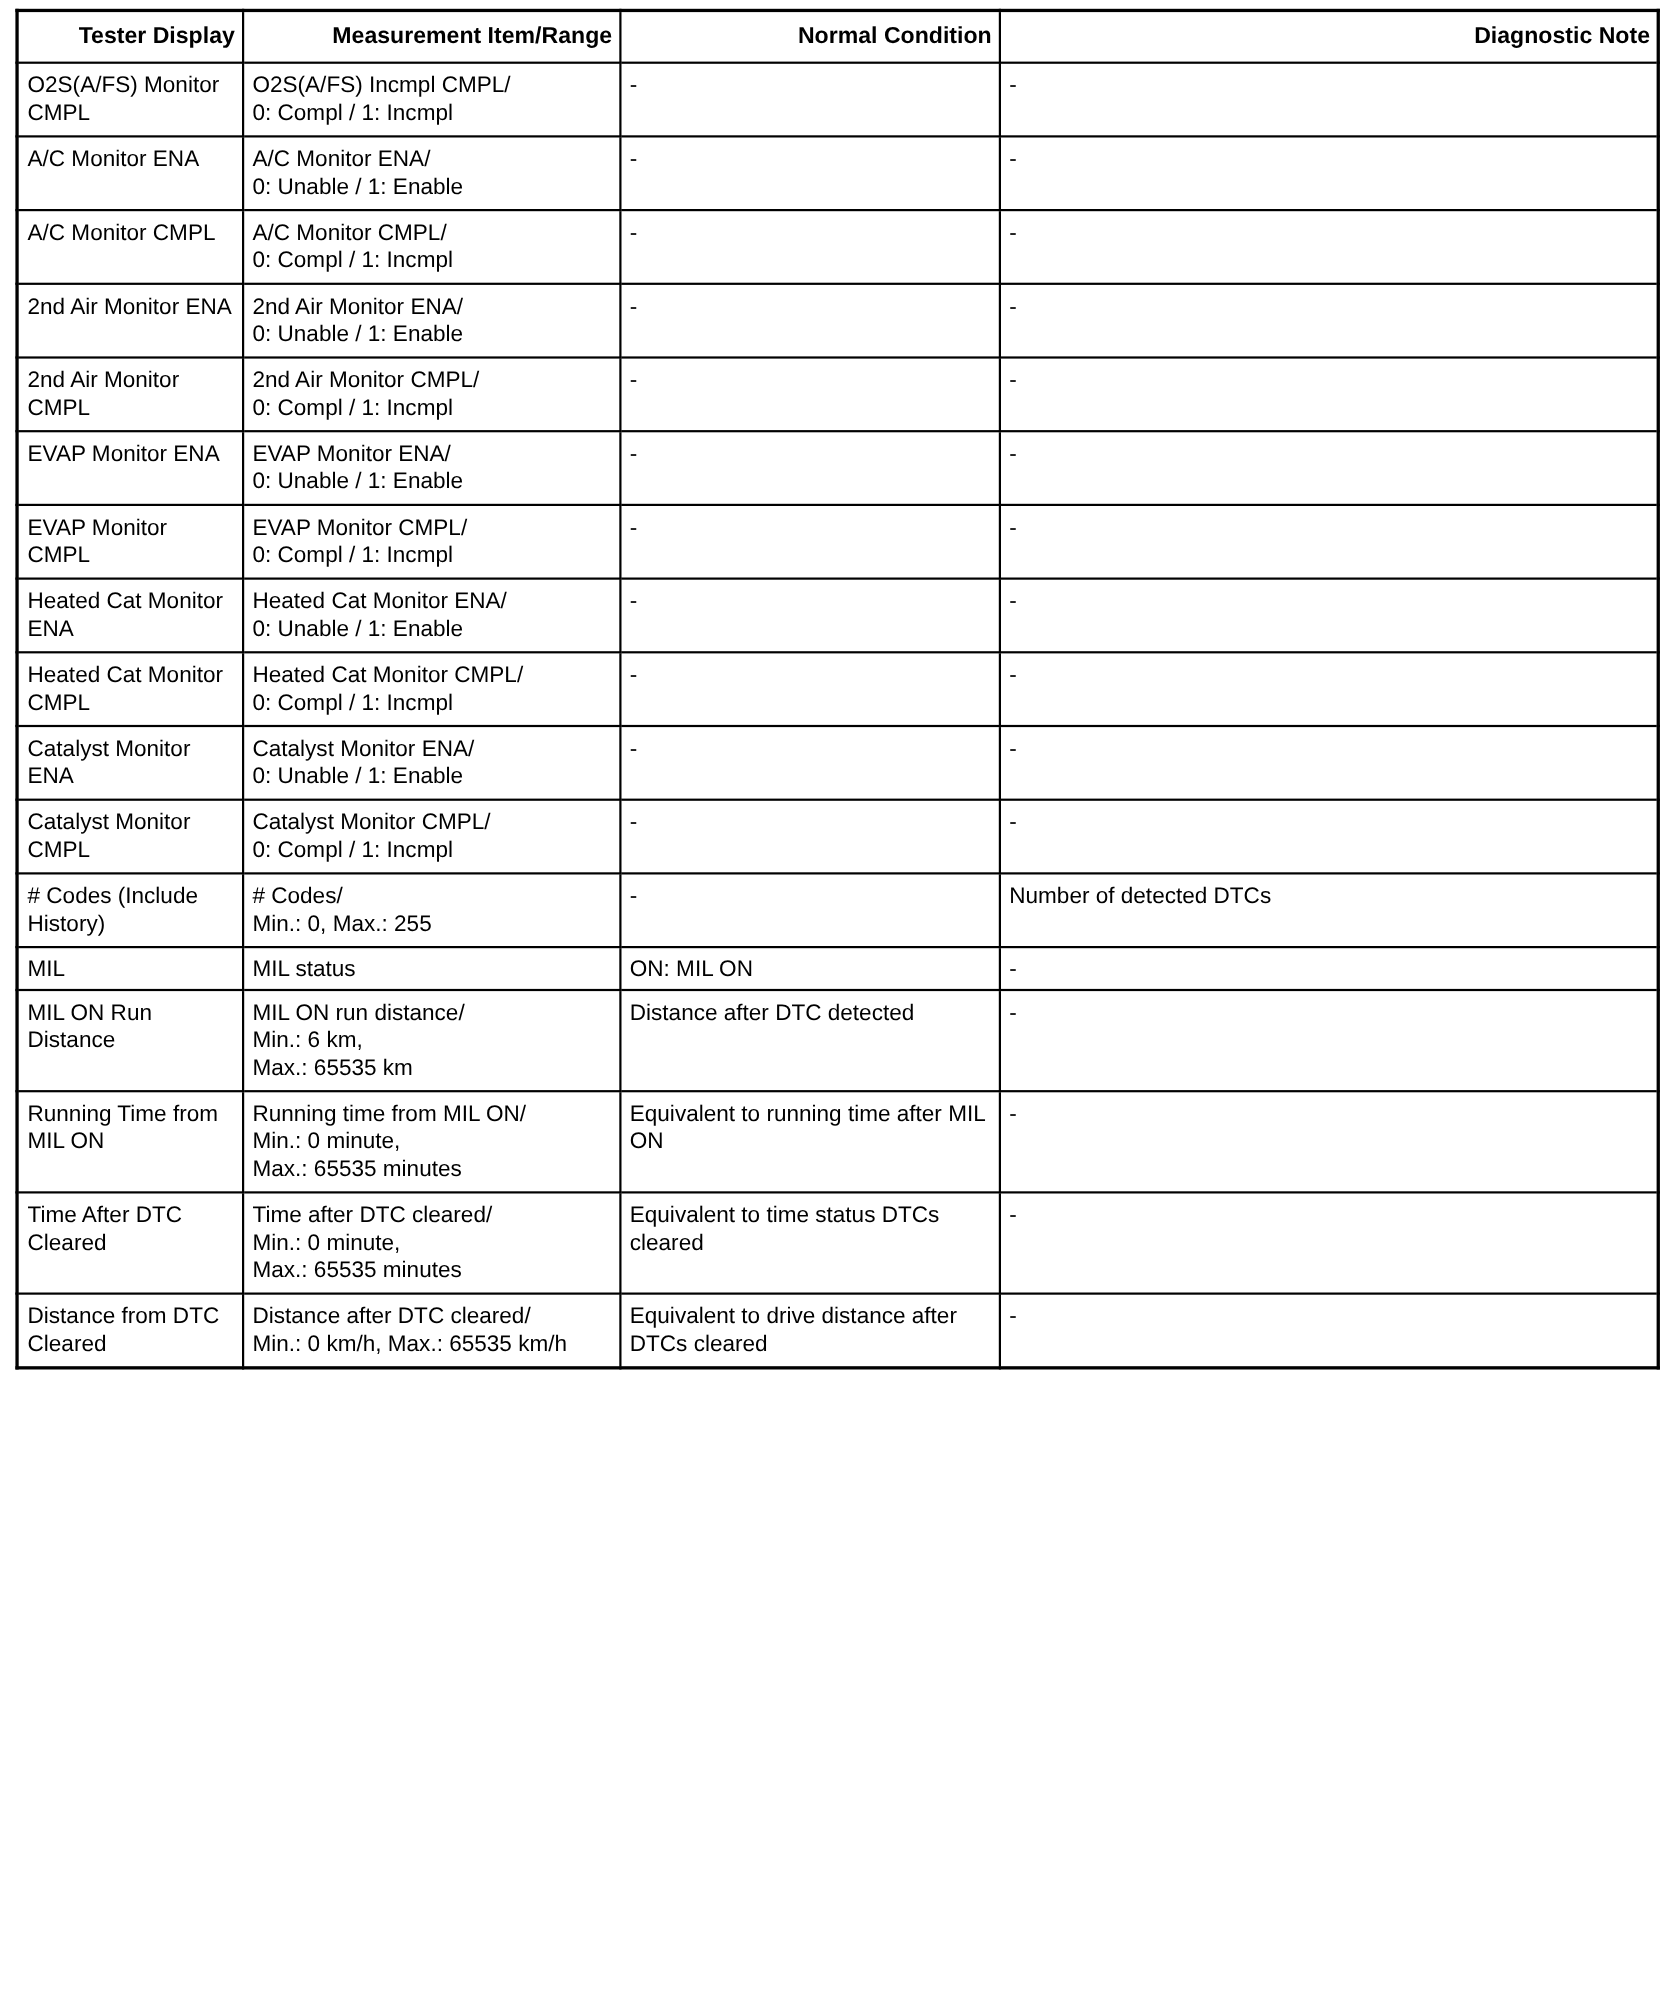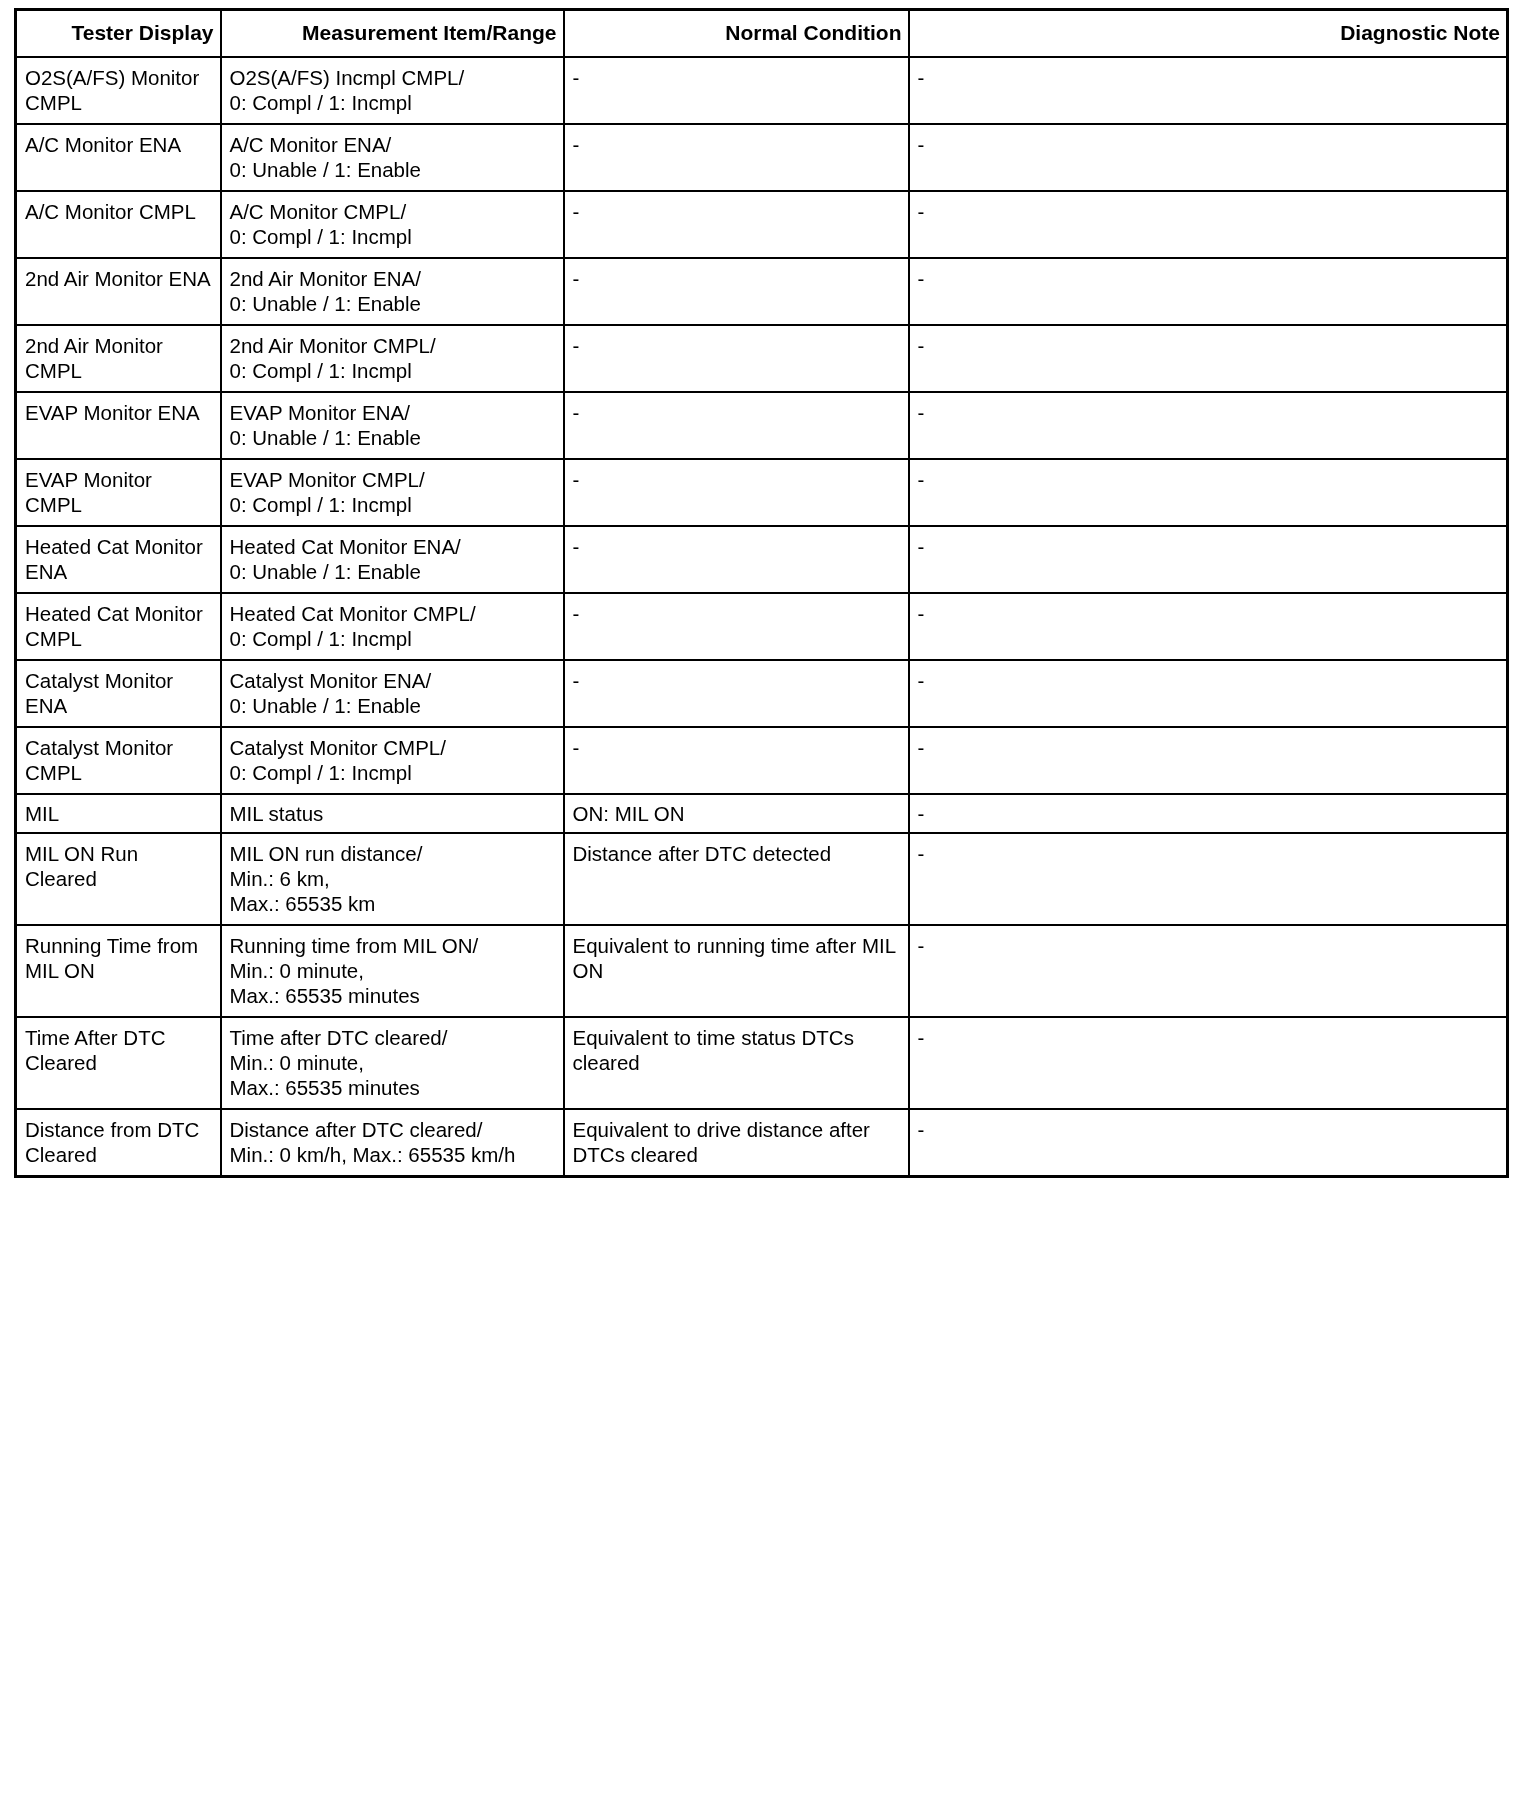--- a/index.html
+++ b/index.html
@@ -171,30 +171,39 @@
         </tr>
         <tr>
           <td class="col1">Catalyst Monitor CMPL</td>
           <td class="col2">
             <span class="line">Catalyst Monitor CMPL/</span>
             <span class="line">0: Compl / 1: Incmpl</span>
           </td>
           <td class="col3">-</td>
           <td class="col4">-</td>
         </tr>
+        <tr>
+          <td class="col1"># Codes (Include History)</td>
+          <td class="col2">
+            <span class="line"># Codes/</span>
+            <span class="line">Min.: 0, Max.: 255</span>
+          </td>
+          <td class="col3">-</td>
+          <td class="col4">Number of detected DTCs</td>
+        </tr>
         <tr class="short">
           <td class="col1">MIL</td>
           <td class="col2">
             <span class="line">MIL status</span>
           </td>
           <td class="col3">ON: MIL ON</td>
           <td class="col4">-</td>
         </tr>
         <tr>
-          <td class="col1">MIL ON Run Cleared</td>
+          <td class="col1">MIL ON Run Distance</td>
           <td class="col2">
             <span class="line">MIL ON run distance/</span>
             <span class="line">Min.: 6 km,</span>
             <span class="line">Max.: 65535 km</span>
           </td>
           <td class="col3">Distance after DTC detected</td>
           <td class="col4">-</td>
         </tr>
         <tr>
           <td class="col1">Running Time from MIL ON</td>

